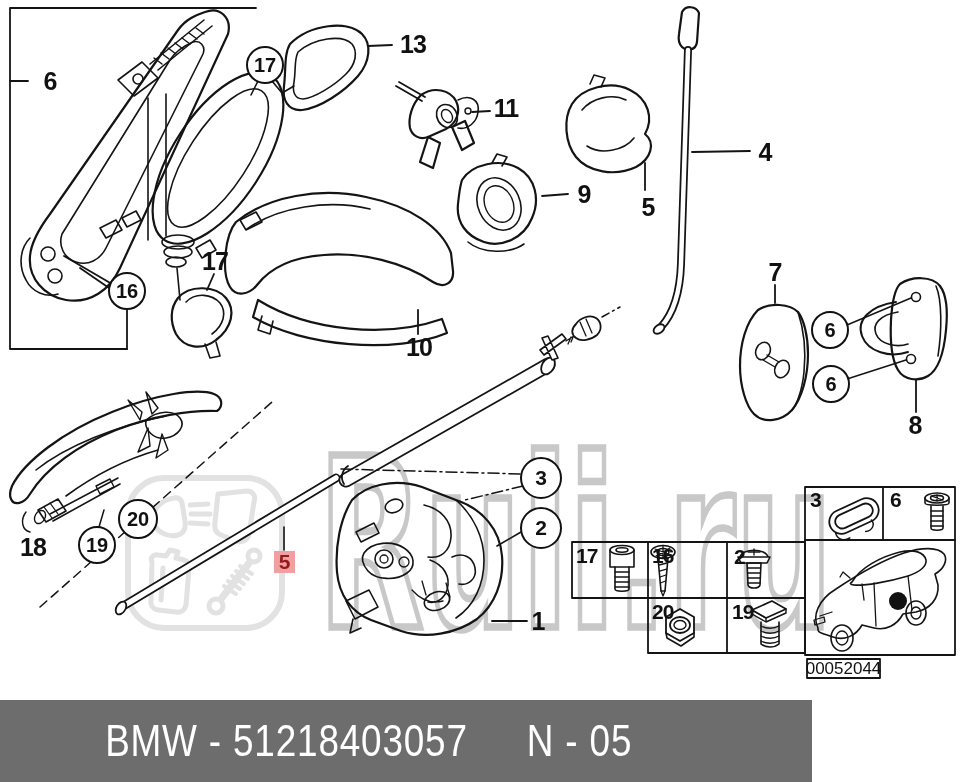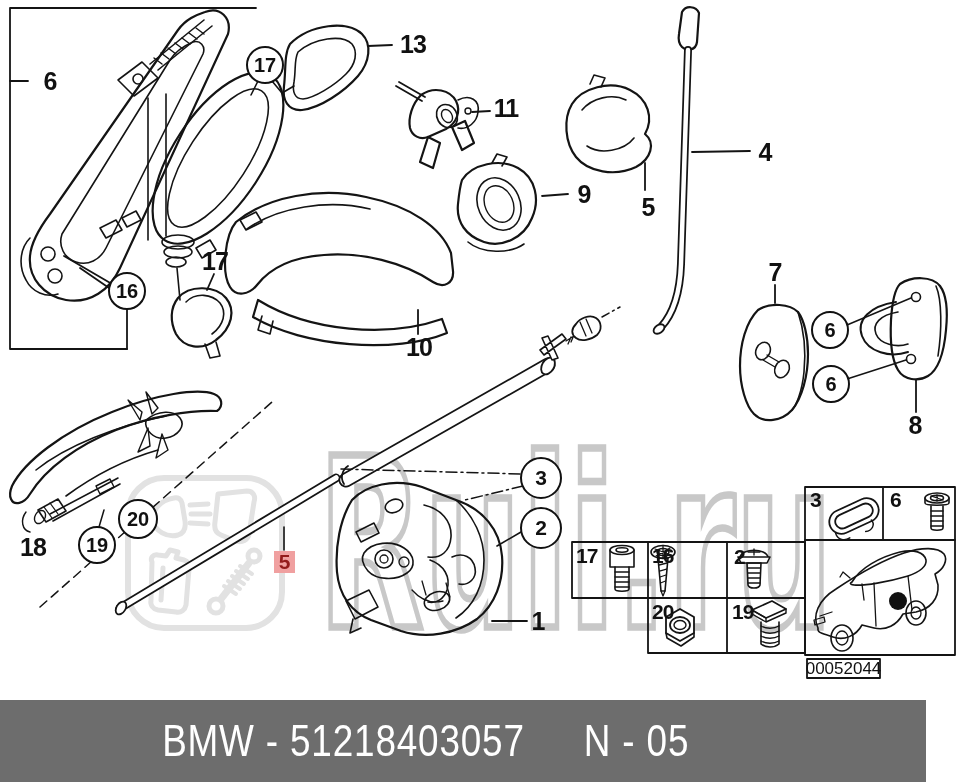--- a/index.html
+++ b/index.html
@@ -15,21 +15,21 @@
           background:#fff;display:flex;align-items:center;justify-content:center;
           font-weight:bold;font-size:20px;color:#111;}
   .circle.big{width:38px;height:38px;font-size:21px;}
   .hl{position:absolute;z-index:3;left:274px;top:551px;width:21px;height:22px;
       background:#f0a0a0;color:#941b1b;display:flex;align-items:center;justify-content:center;
       font-weight:bold;font-size:21px;}
   .tlabel{position:absolute;z-index:3;font-weight:bold;font-size:21px;color:#111;letter-spacing:-1px;}
   #img-code{position:absolute;z-index:3;left:807px;top:659px;width:73px;height:19px;
             display:flex;align-items:center;justify-content:center;
             font-size:17px;color:#111;transform:none;}
-  #footer{position:absolute;z-index:4;left:0;top:700px;width:926px;height:82px;
+  #footer{position:absolute;z-index:4;left:0;top:700px;width:812px;height:82px;
           background:#6d6d6d;display:flex;align-items:center;justify-content:center;}
   #footer .row{display:flex;gap:72px;transform:scaleX(0.82) translateX(-46px);
                color:#fff;font-size:45px;font-weight:400;letter-spacing:1px;white-space:nowrap;}
 </style>
 </head>
 <body>
 
 <div id="stage">
 
   <svg id="wm-layer" width="970" height="700" viewBox="0 0 970 700">

